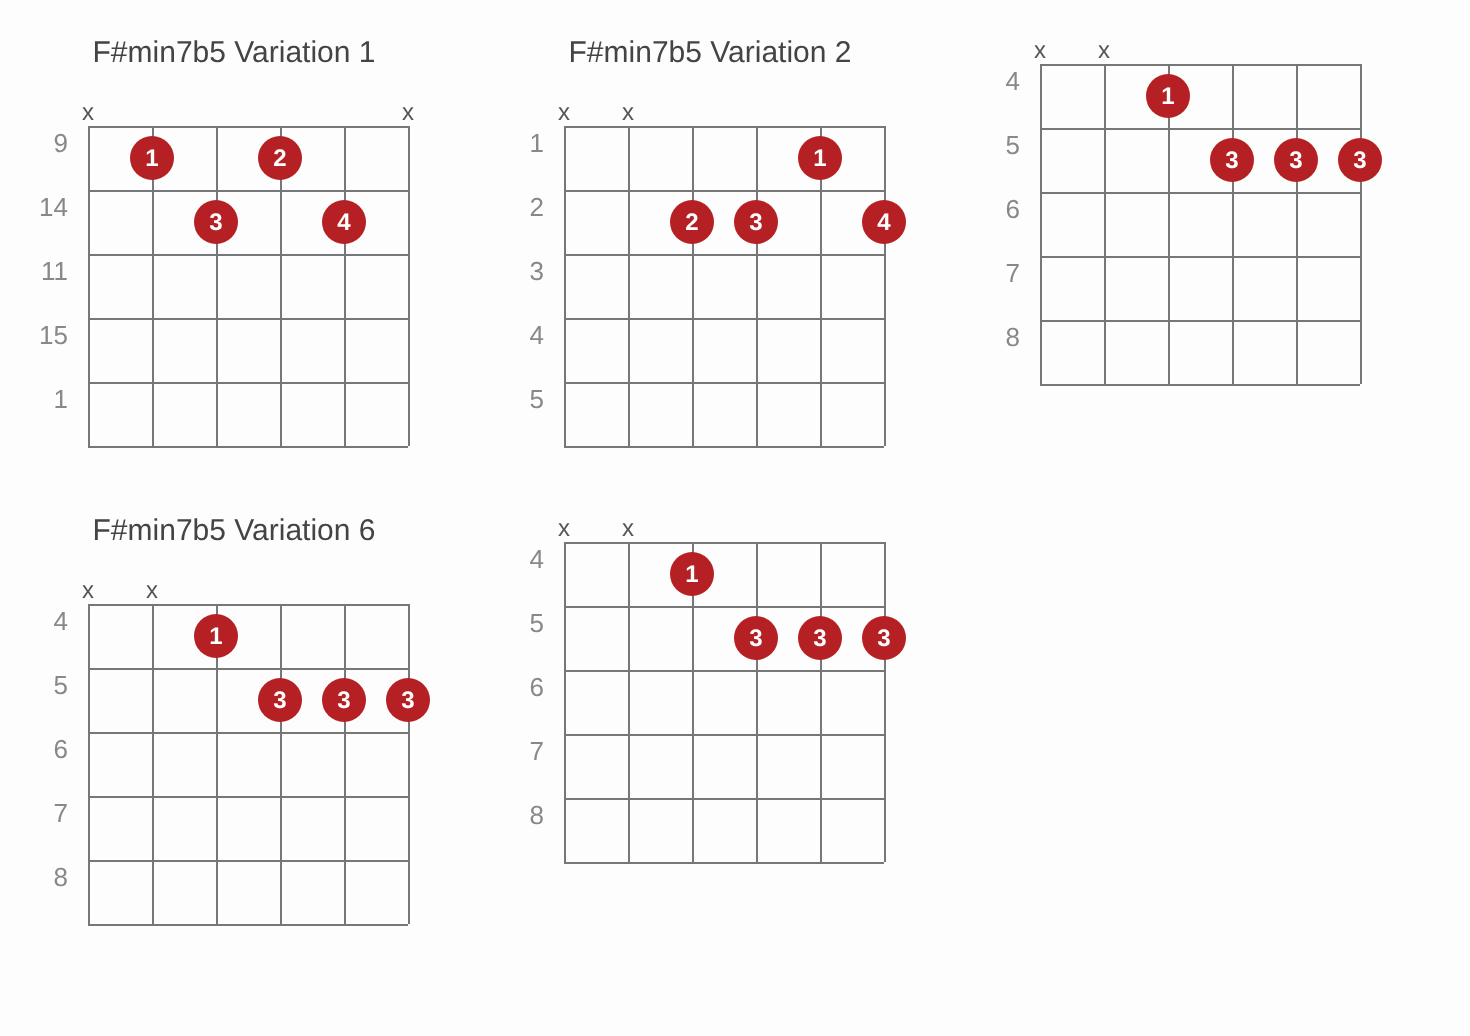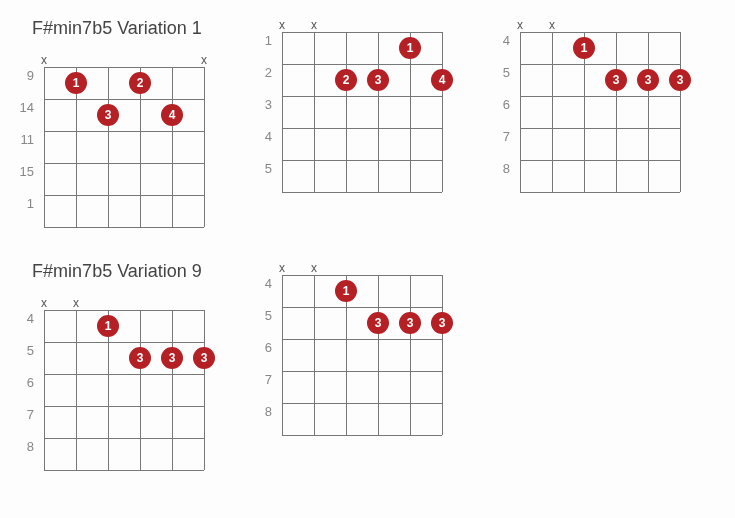--- a/index.html
+++ b/index.html
@@ -14,21 +14,21 @@
   .grid {
     display: flex;
     flex-wrap: wrap;
     gap: 34px 28px;
   }
   .chord {
     width: 210px;
   }
   .chord-title {
     text-align: center;
-    font-size: 18px;
+    font-size: 15px;
     color: #444;
     margin-bottom: 14px;
     font-weight: 400;
   }
   .mutes {
     position: relative;
     height: 14px;
     margin-left: 32px;
     width: 160px;
   }
@@ -121,20 +121,21 @@
           <div class="vline" style="left: 128px;"></div>
           <div class="vline" style="left: 160px;"></div>
           <div class="dot" style="left: 32px; top: 16px;">1</div>
           <div class="dot" style="left: 96px; top: 16px;">2</div>
           <div class="dot" style="left: 64px; top: 48px;">3</div>
           <div class="dot" style="left: 128px; top: 48px;">4</div>
         </div>
       </div>
     </div>
     <div class="chord">
+      <div class="chord-title">F#min7b5 Variation 2</div>
       <div class="mutes">
         <span class="mute" style="left: 0px;">x</span>
         <span class="mute" style="left: 32px;">x</span>
       </div>
       <div class="board-wrap">
         <div class="fret-labels">
           <div class="fret-label">1</div>
           <div class="fret-label">2</div>
           <div class="fret-label">3</div>
           <div class="fret-label">4</div>
@@ -187,21 +188,21 @@
           <div class="vline" style="left: 128px;"></div>
           <div class="vline" style="left: 160px;"></div>
           <div class="dot" style="left: 64px; top: 16px;">1</div>
           <div class="dot" style="left: 96px; top: 48px;">3</div>
           <div class="dot" style="left: 128px; top: 48px;">3</div>
           <div class="dot" style="left: 160px; top: 48px;">3</div>
         </div>
       </div>
     </div>
     <div class="chord">
-      <div class="chord-title">F#min7b5 Variation 9</div>
+      <div class="chord-title">F#min7b5 Variation 6</div>
       <div class="mutes">
         <span class="mute" style="left: 0px;">x</span>
         <span class="mute" style="left: 32px;">x</span>
       </div>
       <div class="board-wrap">
         <div class="fret-labels">
           <div class="fret-label">4</div>
           <div class="fret-label">5</div>
           <div class="fret-label">6</div>
           <div class="fret-label">7</div>

